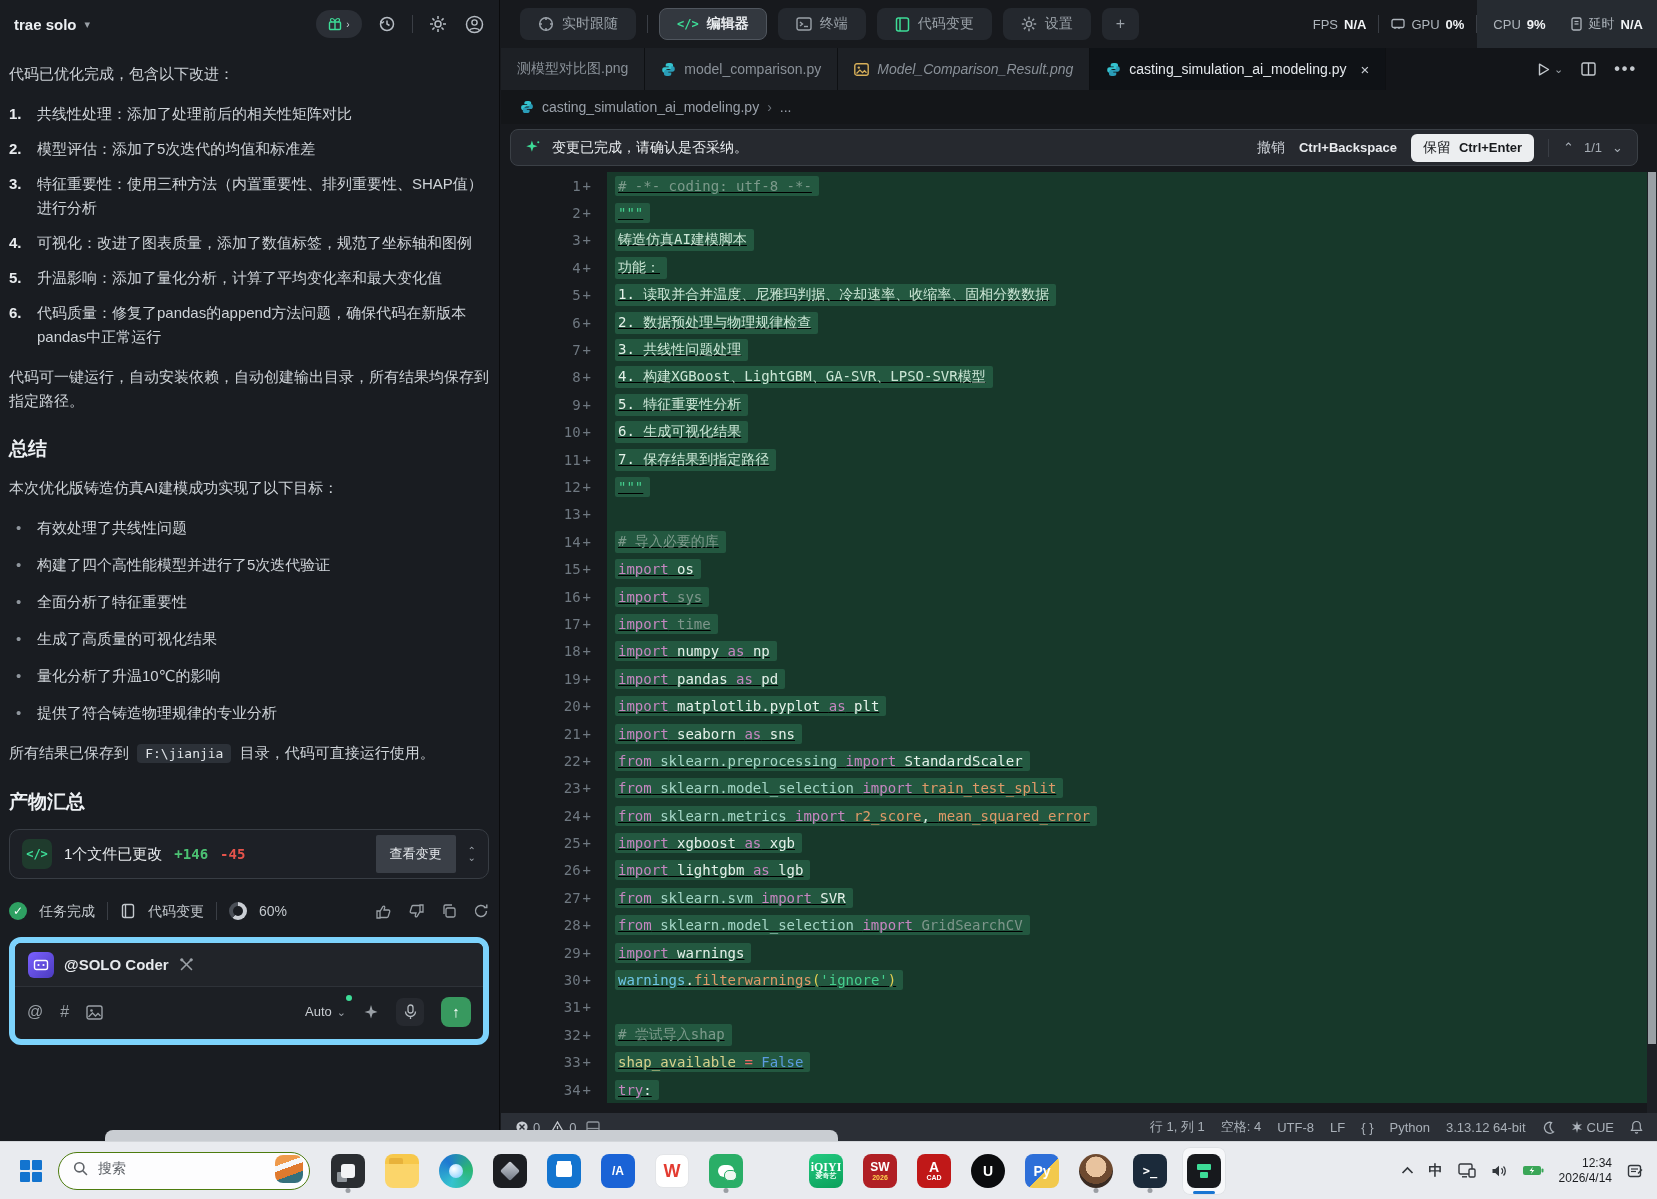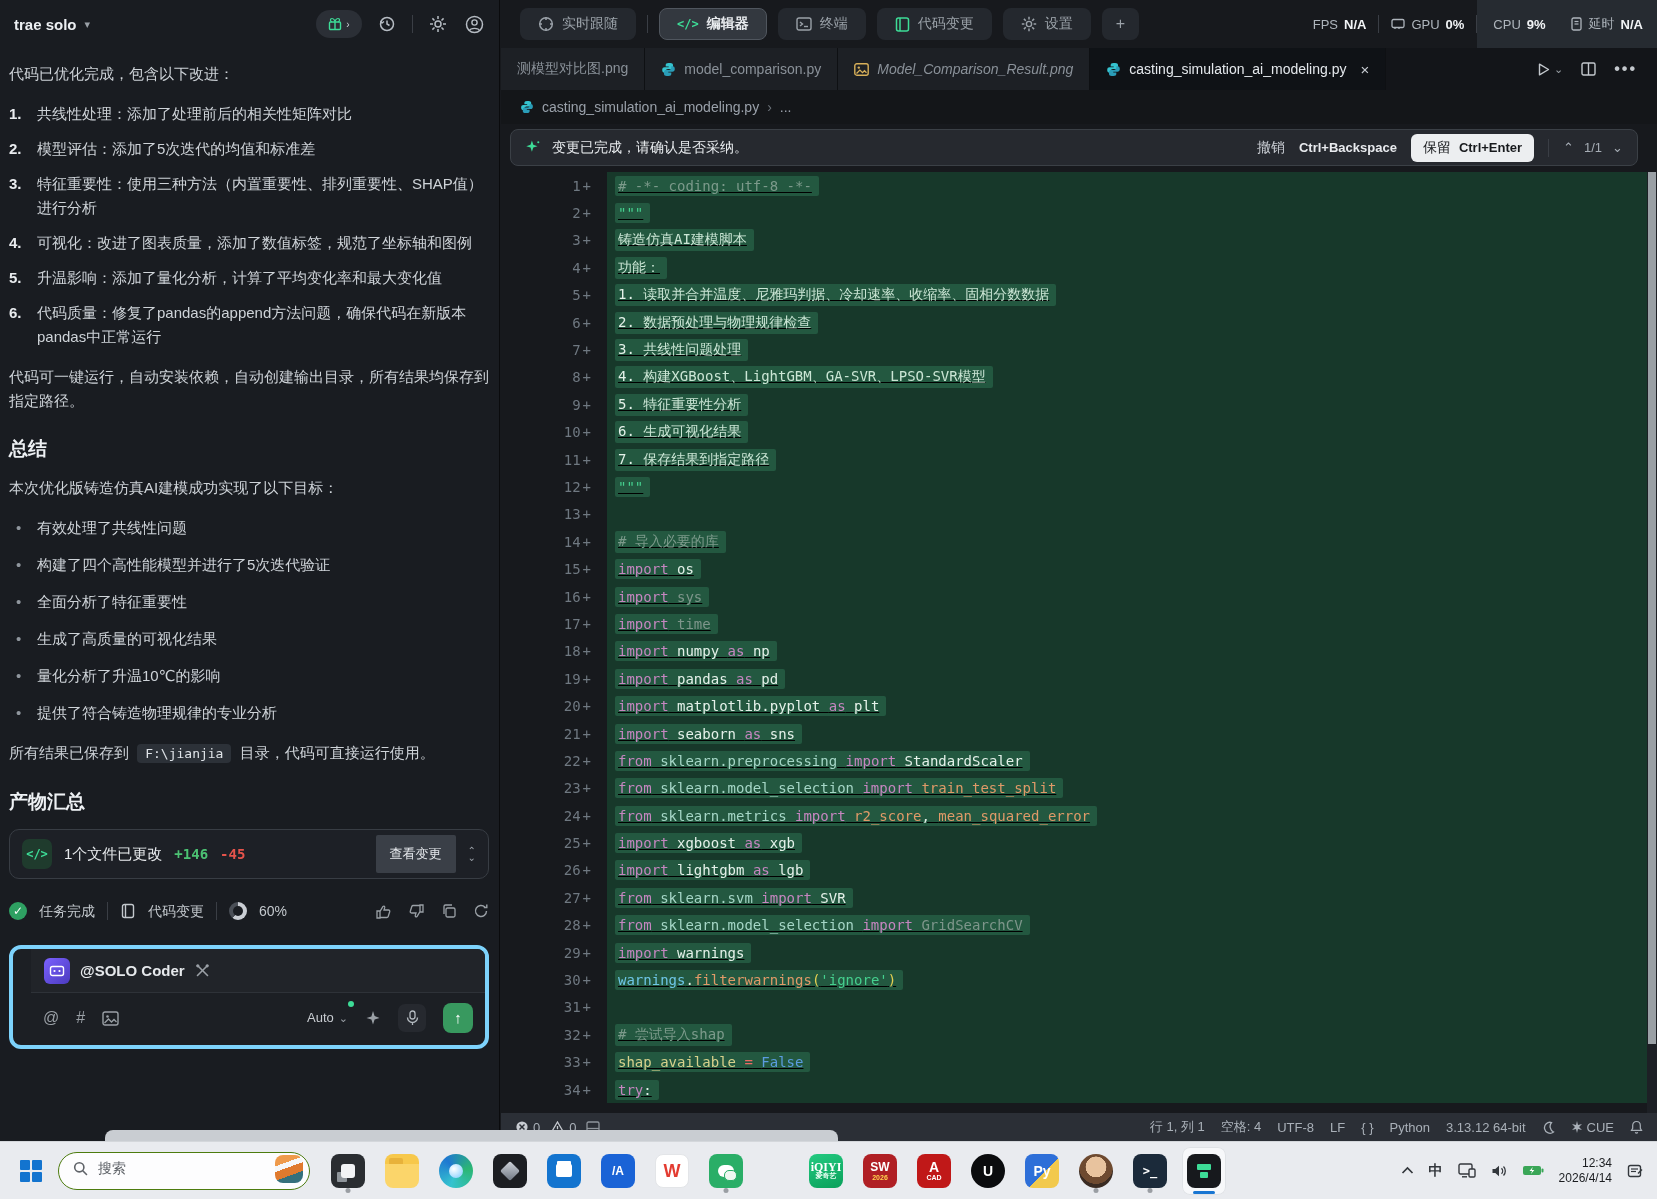--- a/index.html
+++ b/index.html
@@ -43,21 +43,21 @@
   .expander { color:#9aa0a8; display:flex; flex-direction:column; line-height:7px; font-size:10px; cursor:pointer; }
 
   .task-row { margin-top:20px; display:flex; align-items:center; gap:12px; font-size:14px; color:#c3c8cd; }
   .check-circle { width:18px; height:18px; border-radius:50%; background:#2ea062; color:#fff;
     font-size:12px; display:flex; align-items:center; justify-content:center; }
   .progress-ring { width:18px; height:18px; border-radius:50%;
     background:conic-gradient(#caced4 0 60%, #4a4f57 60% 100%); position:relative; }
   .progress-ring::after { content:""; position:absolute; inset:4px; border-radius:50%; background:#191c21; }
   .task-actions { margin-left:auto; display:flex; gap:16px; color:#9aa0a6; }
 
-  .composer { margin-top:22px; border:4px solid #7dd3fc; border-radius:12px; background:#1c1f24; overflow:hidden;padding-left:18px; }
+  .composer { margin-top:14px; border:6px solid #7dd3fc; border-radius:12px; background:#1c1f24; overflow:hidden; }
   .composer-head { height:44px; display:flex; align-items:center; gap:10px; padding:0 13px;
     background:#212429; border-bottom:1px solid #2e3238; }
   .agent-chip { width:26px; height:26px; border-radius:6px;
     background:linear-gradient(135deg,#7b61ff,#4b3bbf); display:flex; align-items:center; justify-content:center; }
   .agent-name { font-size:15px; font-weight:bold; color:#e6e9ec; }
   .composer-body { padding:14px 14px 0; height:92px; color:#70777f; font-size:15px; line-height:26px; }
   .composer-foot { display:flex; align-items:center; gap:17px; padding:10px 12px 12px; color:#9aa0a6; }
   .glyph-btn { font-size:16px; color:#9aa0a6; cursor:pointer; }
   .auto-wrap { margin-left:auto; display:flex; align-items:center; gap:5px; position:relative;
     color:#c8ccd1; font-size:13px; cursor:pointer; }

